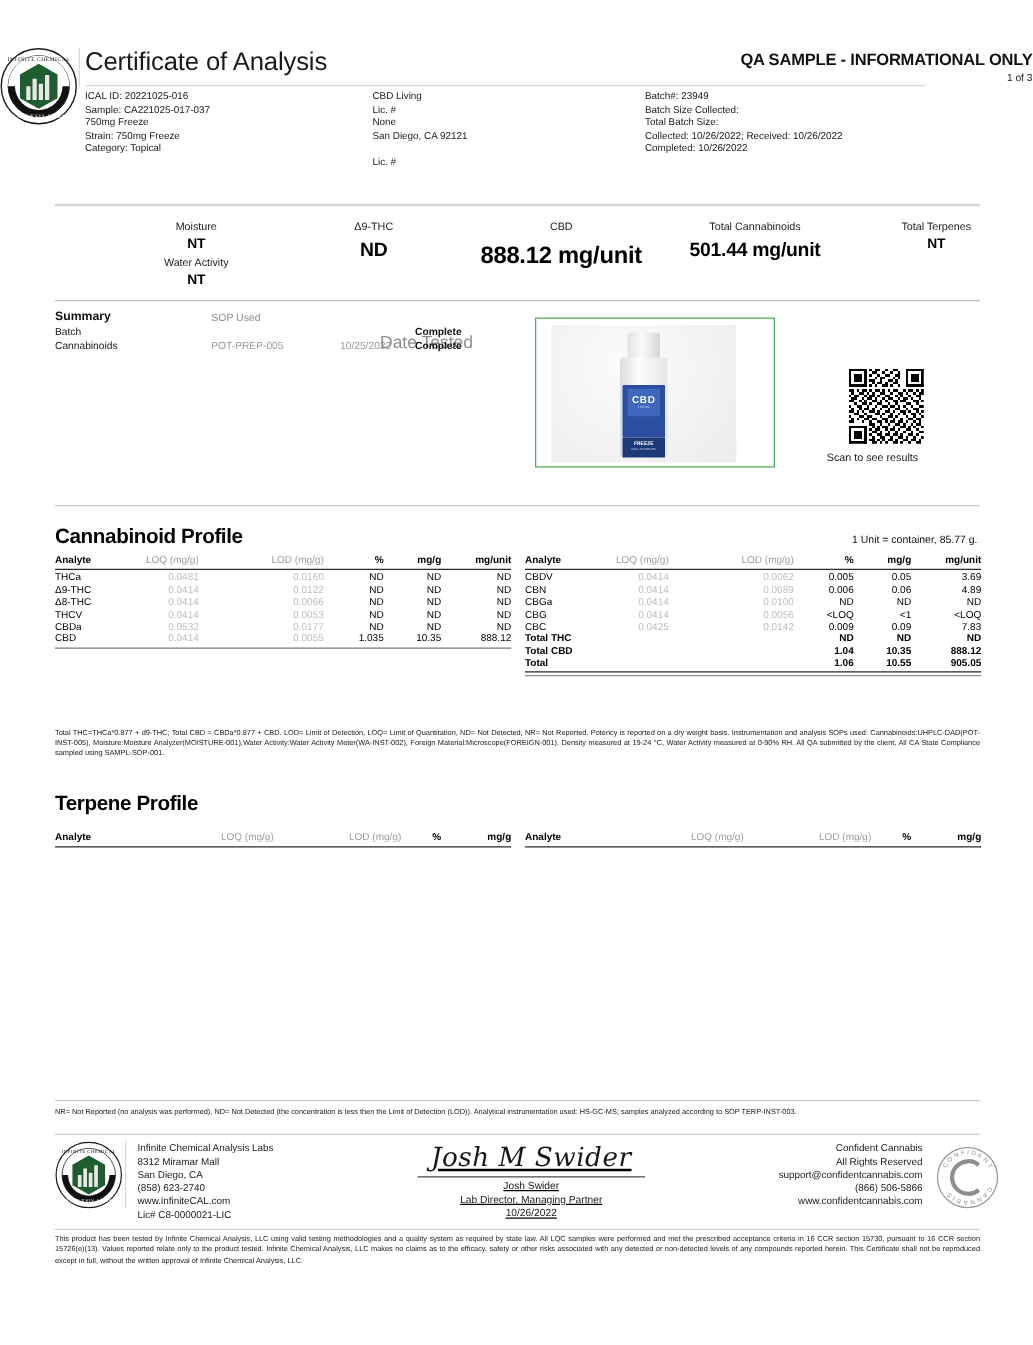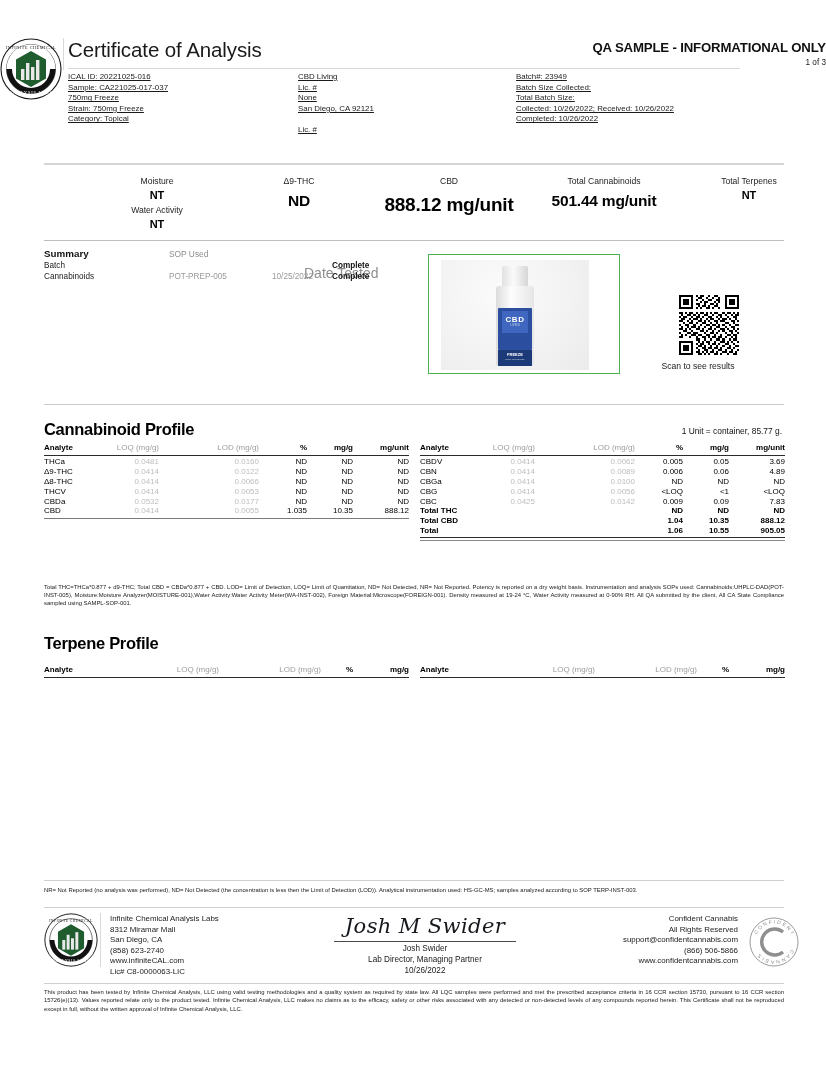--- a/index.html
+++ b/index.html
@@ -37,21 +37,21 @@
   .rule-head-left {
     position: absolute; left: 68px; top: 68px; width: 672px; height: 1px;
     background: #d9d9d9;
   }
   .rule-head-logo {
     position:absolute; left:63px; top:38px; width:1px; height:32px; background:#d9d9d9;
   }
   .col-a { position: absolute; left: 68px; top: 72px; }
   .col-b { position: absolute; left: 298px; top: 72px; }
   .col-c { position: absolute; left: 516px; top: 72px; }
-  .meta-line { font-size: 7.9px; line-height: 10.6px; color: #1b1b1b; white-space: nowrap; text-decoration: underline; }
+  .meta-line { font-size: 7.9px; line-height: 10.6px; color: #1b1b1b; white-space: nowrap; }
   .meta-gap { height: 10.6px; }
 
   
   .rule-thick-1 {
     position:absolute; left:44px; top:163px; width:740px; height:2px; background:#d5d5d5;
   }
   .stats { position:absolute; left:44px; top:175px; width:740px; height:62px; }
   .stat { position:absolute; text-align:center; }
   .stat-label { font-size:8.6px; color:#1d1d1d; line-height:12px; }
   .stat-value { font-size:13.6px; font-weight:bold; color:#000; line-height:17px; letter-spacing:-0.2px;}
@@ -197,21 +197,21 @@
   .terp-notes {
     position:absolute; left:44px; top:886px; width:740px;
     font-size:5.9px; line-height:8.2px; color:#1a1a1a;
   }
   .rule-foot-mid {
     position:absolute; left:44px; top:907px; width:740px; height:1px; background:#cfcfcf;
   }
   .foot-logo { position:absolute; left:44px; top:913px; width:54px; height:54px; }
   .foot-rule-v { position:absolute; left:100px; top:913px; width:1px; height:54px; background:#d9d9d9;}
   .lab-info { position:absolute; left:110px; top:914px; font-size:7.9px; line-height:10.6px; color:#1b1b1b;}
-  .sig-block { position:absolute; left:330px; top:911px; width:190px; text-align:center; }
+  .sig-block { position:absolute; left:330px; top:911px; width:190px; text-align:center;text-decoration:underline; }
   .sig {
     font-family:"DejaVu Serif", serif; font-style:italic; font-size:21px;
     color:#15181c; letter-spacing:0.4px; line-height:30px; white-space:nowrap;
   }
   .sig-line { width:182px; height:1px; background:#4a4a4a; margin:0 auto 2px; }
   .sig-name { font-size:8.2px; line-height:10.8px; color:#1b1b1b; }
   .cc-block { position:absolute; right:88px; top:914px; text-align:right; font-size:7.9px; line-height:10.6px; color:#1b1b1b;}
   .cc-logo { position:absolute; right:26px; top:916px; width:52px; height:52px; }
   .rule-foot-bot {
     position:absolute; left:44px; top:983px; width:740px; height:1px; background:#cfcfcf;
@@ -777,21 +777,21 @@
     </svg>
   </div>
   <div class="foot-rule-v"></div>
 
   <div class="lab-info">
     <div>Infinite Chemical Analysis Labs</div>
     <div>8312 Miramar Mall</div>
     <div>San Diego, CA</div>
     <div>(858) 623-2740</div>
     <div>www.infiniteCAL.com</div>
-    <div>Lic# C8-0000063-LIC</div>
+    <div>Lic# C8-0000021-LIC</div>
   </div>
 
   <div class="sig-block">
     <div class="sig">Josh M Swider</div>
     <div class="sig-line"></div>
     <div class="sig-name">Josh Swider</div>
     <div class="sig-name">Lab Director, Managing Partner</div>
     <div class="sig-name">10/26/2022</div>
   </div>
 

